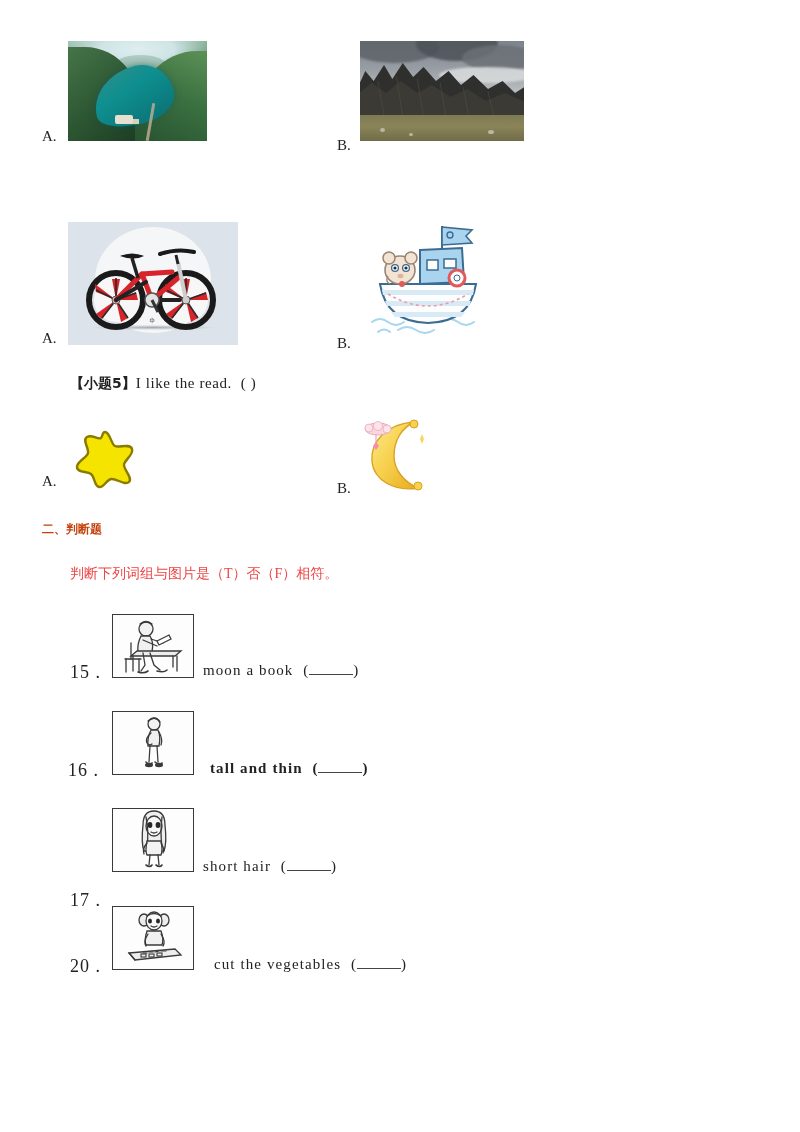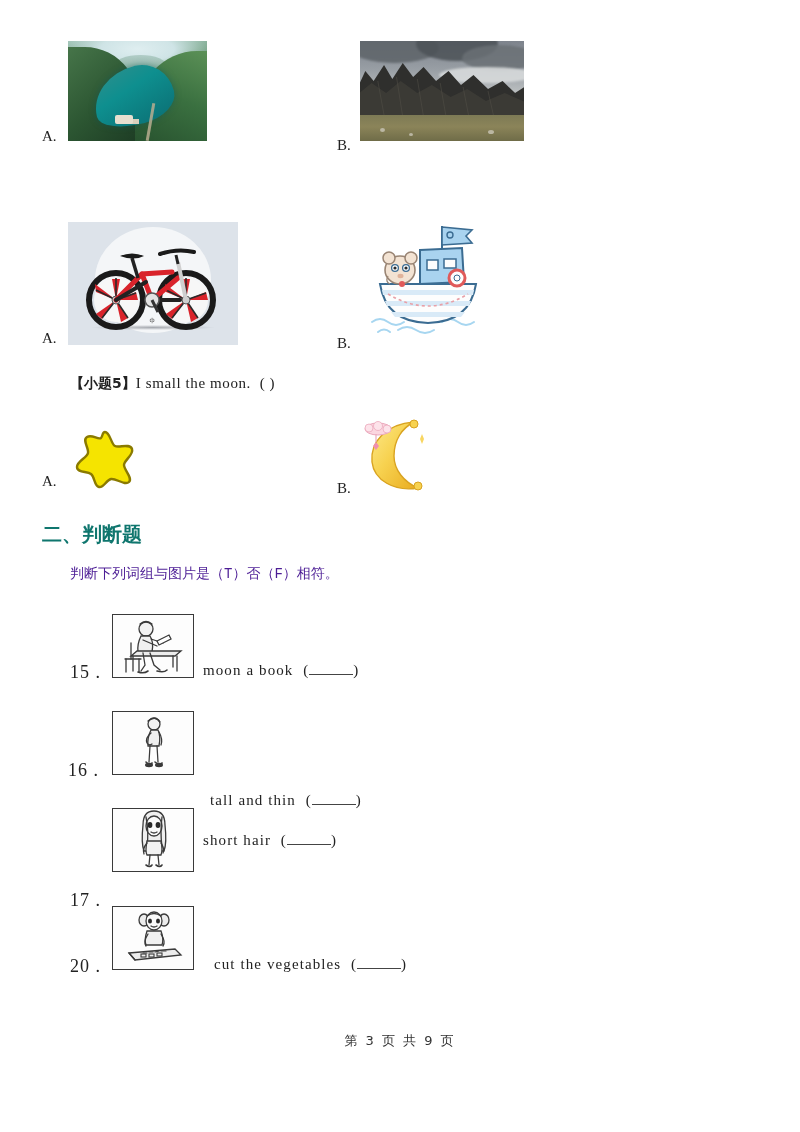--- a/index.html
+++ b/index.html
@@ -39,29 +39,29 @@
   .opt-label {
     position: absolute;
     font-family: "Liberation Serif", "DejaVu Serif", serif;
     font-size: 15px;
     color: #222;
   }
   .section-head {
     position: absolute;
     font-family: Liberation Mono, monospace;
     font-weight: 700;
-    font-size: 20px;
-    color: #0f766e;
+    font-size: 12px;
+    color: #c2410c;
     white-space: nowrap;
   }
   .section-sub {
     position: absolute;
-    font-family: Liberation Mono, monospace;
+    font-family: Liberation Serif, serif;
     font-size: 14px;
-    color: #4c1d95;
+    color: #ef4444;
     white-space: nowrap;
   }
   .footer {
     position: absolute;
     left: 0;
     right: 0;
     top: 1032px;
     text-align: center;
     font-family: "DejaVu Sans", sans-serif;
     font-size: 13px;
@@ -389,21 +389,21 @@
       <circle cx="48" cy="46" r="3.4" fill="#fff" stroke="#3b6c92" stroke-width="1.3"></circle>
       <circle cx="37" cy="46" r="1.6" fill="#2a2a2a"></circle>
       <circle cx="48" cy="46" r="1.6" fill="#2a2a2a"></circle>
       <ellipse cx="42.5" cy="54" rx="3" ry="2.2" fill="#e0b39a"></ellipse>
       <path d="M30 54 q-3 6 2 8" fill="none" stroke="#9a8574" stroke-width="1.3"></path>
       <circle cx="44" cy="62" r="3" fill="#e05a5a"></circle>
     </svg>
   </div>
 
   <div class="qline" style="left:70px; top:375px;">
-    <span class="cn">【小题5】</span><span>I small the moon.</span>&nbsp;&nbsp;<span>(      )</span>
+    <span class="cn">【小题5】</span><span>I like the read.</span>&nbsp;&nbsp;<span>(      )</span>
   </div>
 
   <div class="opt-label" style="left:42px; top:473px;">A.</div>
 
   <div class="pic starbg" style="left:74px; top:428px; width:62px; height:62px;">
     <svg viewBox="0 0 62 62" width="62" height="62" aria-hidden="true">
       <path d="M31 4
                C36 4 37 16 41 18
                C45 20 56 15 58 21
                C60 27 50 32 50 37
@@ -502,21 +502,21 @@
         <path d="M46 20 q4 7 2 13"></path>
         <path d="M37 34 L36 50"></path>
         <path d="M44 34 L45 50"></path>
         <path d="M33 50 q4 4 6 1" stroke-width="1.6"></path>
         <path d="M42 50 q5 4 7 1" stroke-width="1.6"></path>
         <ellipse cx="36" cy="53" rx="4" ry="2.2" fill="#3a3a3a" stroke="none"></ellipse>
         <ellipse cx="46" cy="53" rx="4" ry="2.2" fill="#3a3a3a" stroke="none"></ellipse>
       </g>
     </svg>
   </div>
-  <div class="phrase" style="left:210px; top:792px;">
+  <div class="phrase" style="left:210px; top:760px;font-weight:bold;">
     <span>tall and thin</span>&nbsp;&nbsp;<span class="blank"><span>(</span><u></u><span>)</span></span>
   </div>
 
   <div class="num" style="left:70px; top:890px;">17 .</div>
   <div class="thumb" style="left:112px; top:808px; width:80px; height:62px;">
     <svg viewBox="0 0 80 62" width="80" height="62" aria-hidden="true">
       <rect x="0" y="0" width="80" height="62" fill="#fdfdfd"></rect>
       <g stroke="#3a3a3a" stroke-width="1.3" fill="none" stroke-linecap="round">
 
         <path d="M30 16 q0 -14 11 -14 q11 0 11 14 q2 18 -1 26 l-20 0 q-3 -8 -1 -26 Z" fill="#efefef"></path>
@@ -533,21 +533,21 @@
         <path d="M34 34 q-5 6 -3 11"></path>
         <path d="M48 34 q4 6 2 10"></path>
 
         <path d="M37 46 L36 56"></path>
         <path d="M45 46 L46 56"></path>
         <path d="M33 56 q4 3 6 0" stroke-width="1.6"></path>
         <path d="M43 56 q4 3 6 0" stroke-width="1.6"></path>
       </g>
     </svg>
   </div>
-  <div class="phrase" style="left:203px; top:832px;">
+  <div class="phrase" style="left:203px; top:858px;">
     <span>short hair</span>&nbsp;&nbsp;<span class="blank"><span>(</span><u></u><span>)</span></span>
   </div>
 
   <div class="num" style="left:70px; top:956px;">20 .</div>
   <div class="thumb" style="left:112px; top:906px; width:80px; height:62px;">
     <svg viewBox="0 0 80 62" width="80" height="62" aria-hidden="true">
       <rect x="0" y="0" width="80" height="62" fill="#fdfdfd"></rect>
       <g stroke="#3a3a3a" stroke-width="1.3" fill="none" stroke-linecap="round">
 
         <ellipse cx="31" cy="13" rx="5" ry="6" fill="#ececec"></ellipse>
@@ -576,15 +576,14 @@
           <rect x="36" y="47" width="5" height="3"></rect>
           <rect x="44" y="46" width="5" height="3"></rect>
         </g>
       </g>
     </svg>
   </div>
   <div class="phrase" style="left:214px; top:956px;">
     <span>cut the vegetables</span>&nbsp;&nbsp;<span class="blank"><span>(</span><u></u><span>)</span></span>
   </div>
 
-  <div class="footer">第 3 页 共 9 页</div>
 
 </div>
 
 </body></html>

